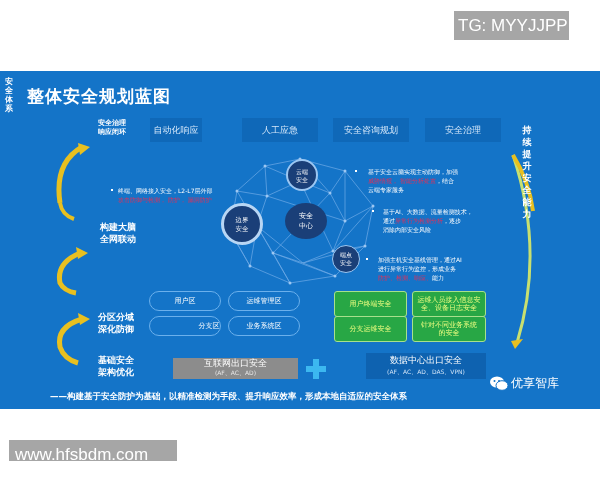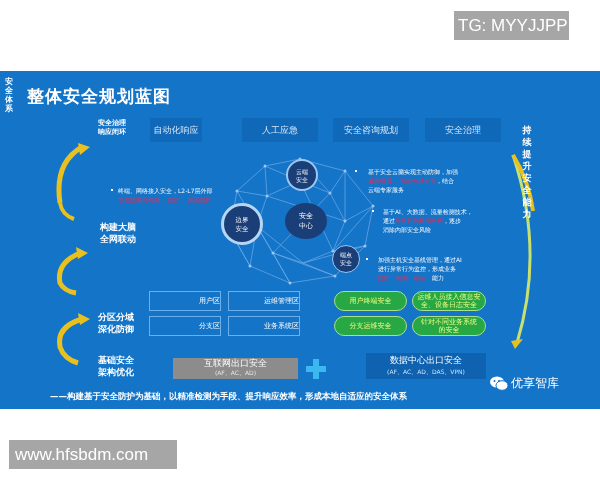--- a/index.html
+++ b/index.html
@@ -9,35 +9,35 @@
   .side-label { position:absolute; left:3px; top:6px; width:12px; color:#fff; font-size:8px; line-height:9px; font-weight:bold; text-align:center; }
   .main-title { position:absolute; left:27px; top:14px; color:#fff; font-size:17px; font-weight:bold; letter-spacing:1px; }
   .resp-label { position:absolute; left:98px; top:48px; color:#fff; font-size:7px; line-height:9px; font-weight:bold; }
   .top-box { position:absolute; top:47px; height:24px; background:#0f68b8; color:#d6e8fa; font-size:9px; line-height:24px; text-align:center; }
   .net { position:absolute; left:215px; top:80px; width:170px; height:140px; }
   .left-note { position:absolute; left:118px; top:115px; color:#fff; font-size:6px; line-height:9px; width:110px; }
   .red { color:#e0305a; }
   .right-note { position:absolute; color:#fff; font-size:6px; line-height:9px; }
   .bullet { position:absolute; width:2px; height:2px; background:#fff; }
   .left-step { position:absolute; color:#fff; font-size:9px; line-height:12px; font-weight:bold; }
-  .zone-box { position:absolute; height:20px; border:1px solid #6bb0ec; border-radius:0; color:#fff; font-size:7px; line-height:18px; text-align:right; }
-  .green-box { position:absolute; height:20px; background:#28a745; border:1px solid #a8e08c; border-radius:10px; color:#f0ff80; font-size:7px; text-align:center; display:flex; align-items:center; justify-content:center; line-height:8px; }
+  .zone-box { position:absolute; height:20px; border:1px solid #6bb0ec; border-radius:10px; color:#fff; font-size:7px; line-height:18px; text-align:center; }
+  .green-box { position:absolute; height:26px; background:#28a745; border:1px solid #a8e08c; border-radius:3px; color:#f0ff80; font-size:7px; text-align:center; display:flex; align-items:center; justify-content:center; line-height:8px; }
   .gray-box { position:absolute; left:173px; top:287px; width:125px; height:21px; background:#8c8c8c; color:#fff; text-align:center; }
   .gray-box .t { font-size:9px; line-height:11px; }
   .gray-box .s { font-size:6px; line-height:8px; color:#e6e6e6; }
   .blue-box { position:absolute; left:334px; top:282px; width:120px; height:26px; background:#0e62b0; color:#fff; text-align:center;margin-left:32px; }
   .blue-box .t { font-size:9px; line-height:13px; padding-top:1px; }
   .blue-box .s { font-size:6px; line-height:9px; color:#cfe3f7; }
   .plus { position:absolute; left:306px; top:288px; width:20px; height:20px; }
   .plus:before { content:""; position:absolute; left:7px; top:0; width:6px; height:20px; background:#3cb8f0; }
   .plus:after { content:""; position:absolute; left:0; top:7px; width:20px; height:6px; background:#3cb8f0; }
   .wechat { position:absolute; left:490px; top:304px; color:#fff; font-size:12px; display:flex; align-items:center; gap:3px; }
   .footer-line { position:absolute; left:50px; top:320px; color:#fff; font-size:8.5px; font-weight:bold; white-space:nowrap; }
   .vert-text { position:absolute; left:521px; top:53px; width:12px; color:#fff; font-size:9px; line-height:12px; font-weight:bold; text-align:center; }
-  .url-badge { position:absolute; left:9px; top:440px; width:168px; height:29px; background:#a6a6a6; color:#fff; font-family:"Liberation Sans", sans-serif; font-size:17px; line-height:29px; padding-left:6px; }
+  .url-badge { position:absolute; left:9px; top:440px; width:168px; height:21px; background:#a6a6a6; color:#fff; font-family:"Liberation Sans", sans-serif; font-size:17px; line-height:29px; padding-left:6px; }
 </style>
 </head>
 <body>
 
 <div class="tg-badge">TG: MYYJJPP</div>
 
 <div class="slide">
 
   <div class="side-label">安全体系</div>
   <div class="main-title">整体安全规划蓝图</div>

